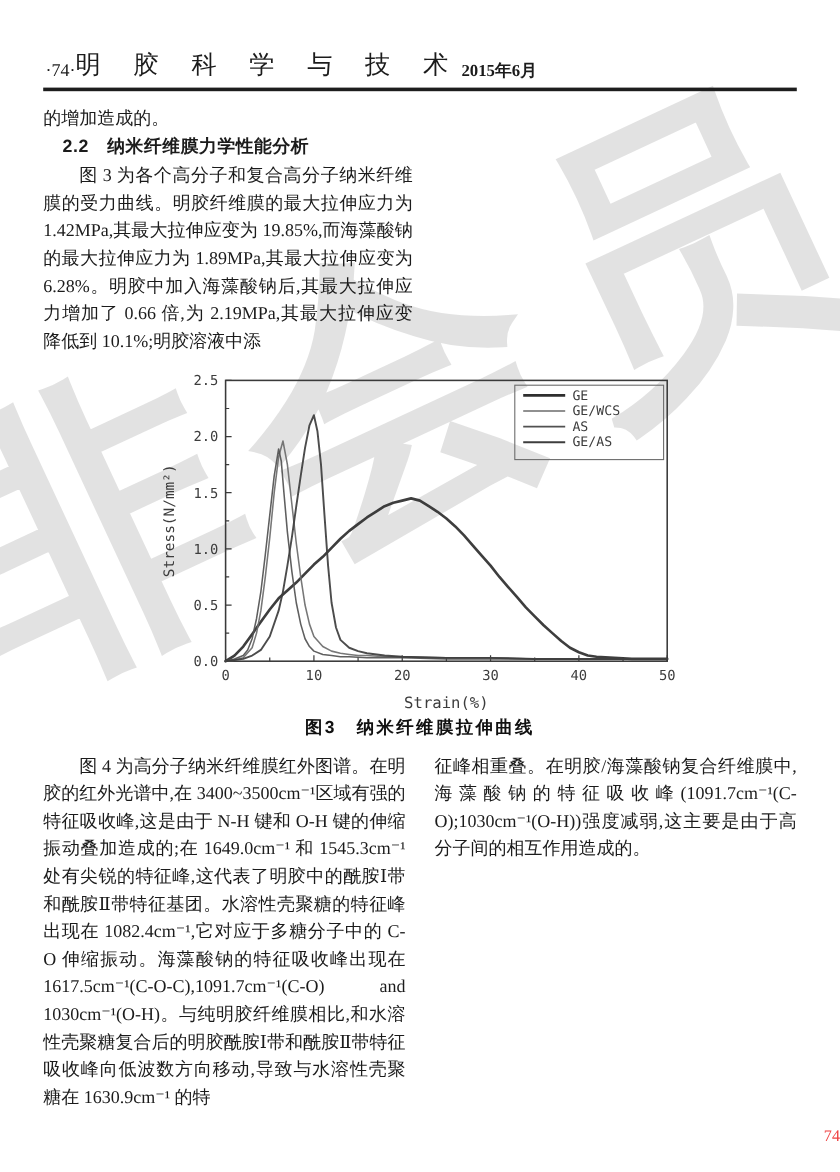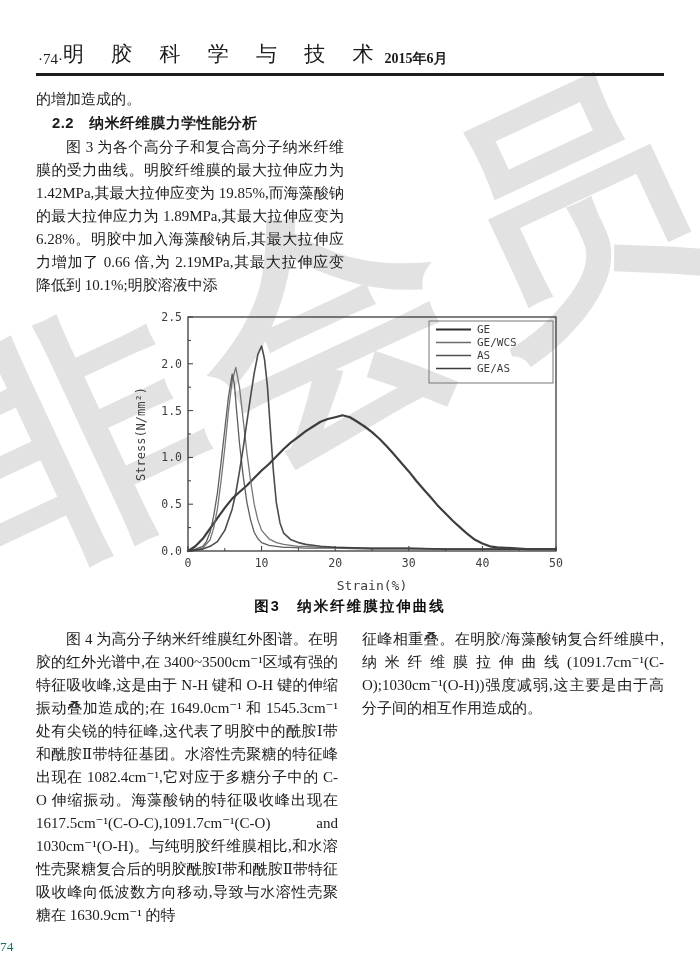--- a/index.html
+++ b/index.html
@@ -35,22 +35,22 @@
   }
   figure.fig { margin:8px auto 0 auto; width:470px; text-align:center; }
   figure.fig svg { display:block; margin:0 auto; }
   figcaption {
     font-family:"Liberation Sans","DejaVu Sans",sans-serif;
     font-weight:bold; font-size:14.5px; letter-spacing:2px;
     color:#111;
     text-align:center;
   }
   .pagefooter {
-    position:absolute; left:0; right:0; bottom:22px; text-align:left;
-    font-size:13.5px; color:#0f766e; z-index:1;
+    position:absolute; left:0; right:0; bottom:22px; text-align:right;
+    font-size:13.5px; color:#ef4444; z-index:1;
   }
   .chart-text { font-family:"DejaVu Sans Mono","Liberation Mono",monospace; fill:#3d3d3d; }
 </style>
 </head>
 <body>
 
 <div class="page">
 
   <div class="watermark">非会员</div>
 
@@ -125,21 +125,21 @@
           <text x="347" y="67" font-size="11" class="chart-text">GE/AS</text>
         </svg>
       <figcaption>图3　纳米纤维膜拉伸曲线</figcaption>
     </figure>
 
     <div class="cols">
       <div class="col">
         <p class="indent">图 4 为高分子纳米纤维膜红外图谱。在明胶的红外光谱中,在 3400~3500cm⁻¹区域有强的特征吸收峰,这是由于 N-H 键和 O-H 键的伸缩振动叠加造成的;在 1649.0cm⁻¹ 和 1545.3cm⁻¹处有尖锐的特征峰,这代表了明胶中的酰胺Ⅰ带和酰胺Ⅱ带特征基团。水溶性壳聚糖的特征峰出现在 1082.4cm⁻¹,它对应于多糖分子中的 C-O 伸缩振动。海藻酸钠的特征吸收峰出现在 1617.5cm⁻¹(C-O-C),1091.7cm⁻¹(C-O) and 1030cm⁻¹(O-H)。与纯明胶纤维膜相比,和水溶性壳聚糖复合后的明胶酰胺Ⅰ带和酰胺Ⅱ带特征吸收峰向低波数方向移动,导致与水溶性壳聚糖在 1630.9cm⁻¹ 的特</p>
       </div>
       <div class="col">
-        <p>征峰相重叠。在明胶/海藻酸钠复合纤维膜中,纳米纤维膜拉伸曲线(1091.7cm⁻¹(C-O);1030cm⁻¹(O-H))强度减弱,这主要是由于高分子间的相互作用造成的。</p>
+        <p>征峰相重叠。在明胶/海藻酸钠复合纤维膜中,海藻酸钠的特征吸收峰(1091.7cm⁻¹(C-O);1030cm⁻¹(O-H))强度减弱,这主要是由于高分子间的相互作用造成的。</p>
       </div>
     </div>
 
   </div>
 
   <div class="pagefooter">
     <span>74</span>
   </div>
 
 </div>

